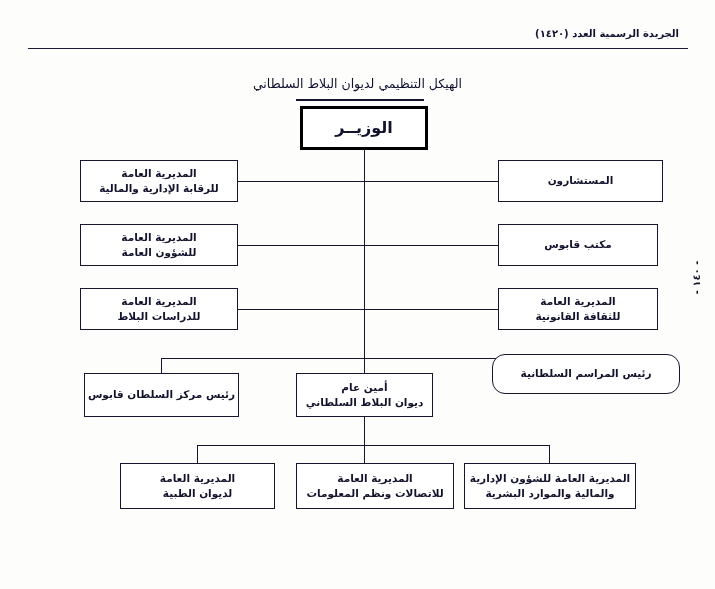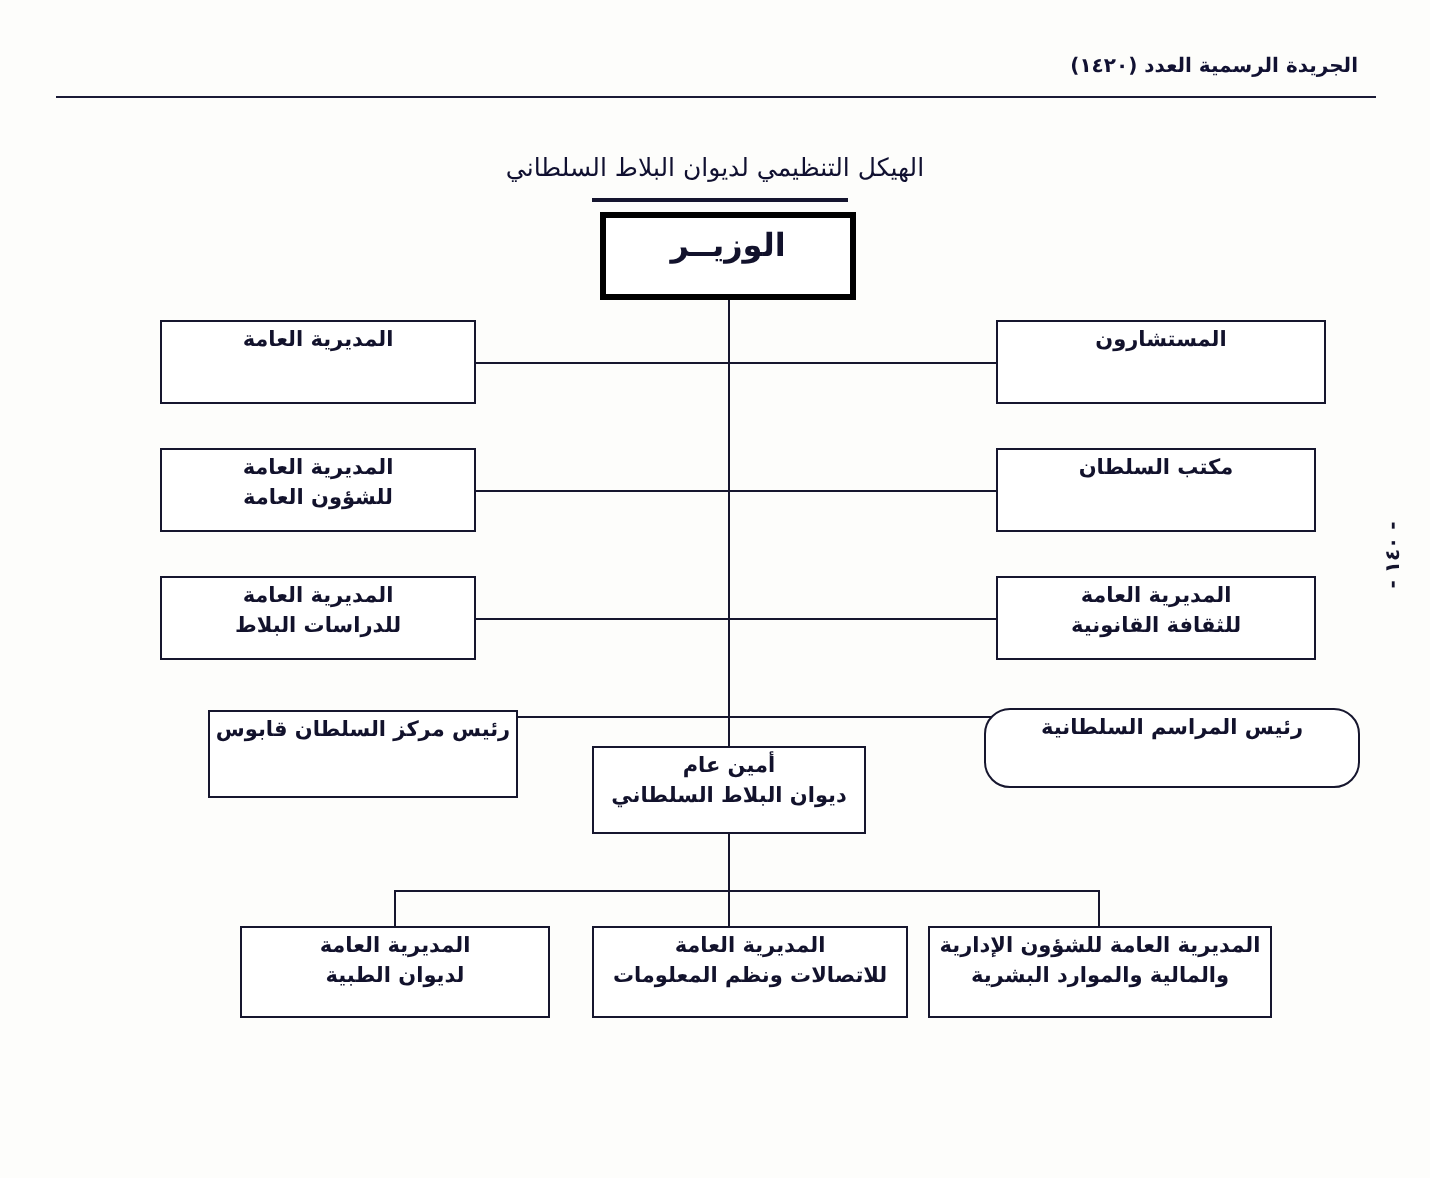--- a/index.html
+++ b/index.html
@@ -75,21 +75,21 @@
 
   
   .node {
     position: absolute;
     box-sizing: border-box;
     border: 1px solid #16162e;
     background: #ffffff;
     display: flex;
     flex-direction: column;
     align-items: center;
-    justify-content: flex-start;
+    justify-content: center;
     text-align: center;
     font-size: 10.5px;
     font-weight: bold;
     line-height: 1.45;
     color: #12122c;
     padding: 2px 4px;
     z-index: 3;
   }
   .node .ln { display: block; white-space: nowrap; }
 
@@ -147,46 +147,47 @@
   <div class="vline" style="left:197px; top:445px; height:18px;"></div>
   <div class="vline" style="left:364px; top:445px; height:18px;"></div>
   <div class="vline" style="left:549px; top:445px; height:18px;"></div>
 
   <div class="node root" style="left:300px; top:106px; width:128px; height:44px;">
     <span class="ln">الوزيــر</span>
   </div>
 
   <div class="node" style="left:80px; top:160px; width:158px; height:42px;">
     <span class="ln">المديرية العامة</span>
+    <span class="ln">للرقابة الإدارية والمالية</span>
   </div>
 
   <div class="node" style="left:80px; top:224px; width:158px; height:42px;">
     <span class="ln">المديرية العامة</span>
     <span class="ln">للشؤون العامة</span>
   </div>
 
   <div class="node" style="left:80px; top:288px; width:158px; height:42px;">
     <span class="ln">المديرية العامة</span>
     <span class="ln">للدراسات البلاط</span>
   </div>
 
   <div class="node" style="left:498px; top:160px; width:165px; height:42px;">
     <span class="ln">المستشارون</span>
   </div>
 
   <div class="node" style="left:498px; top:224px; width:160px; height:42px;">
-    <span class="ln">مكتب السلطان</span>
+    <span class="ln">مكتب قابوس</span>
   </div>
 
   <div class="node" style="left:498px; top:288px; width:160px; height:42px;">
     <span class="ln">المديرية العامة</span>
     <span class="ln">للثقافة القانونية</span>
   </div>
 
-  <div class="node" style="left:84px; top:355px; width:155px; height:44px;margin-left:20px;">
+  <div class="node" style="left:84px; top:373px; width:155px; height:44px;">
     <span class="ln">رئيس مركز السلطان قابوس</span>
   </div>
 
   <div class="node" style="left:296px; top:373px; width:137px; height:44px;">
     <span class="ln">أمين عام</span>
     <span class="ln">ديوان البلاط السلطاني</span>
   </div>
 
   <div class="node" style="left:492px; top:354px; width:188px; height:40px;border-radius:13px;">
     <span class="ln">رئيس المراسم السلطانية</span>

